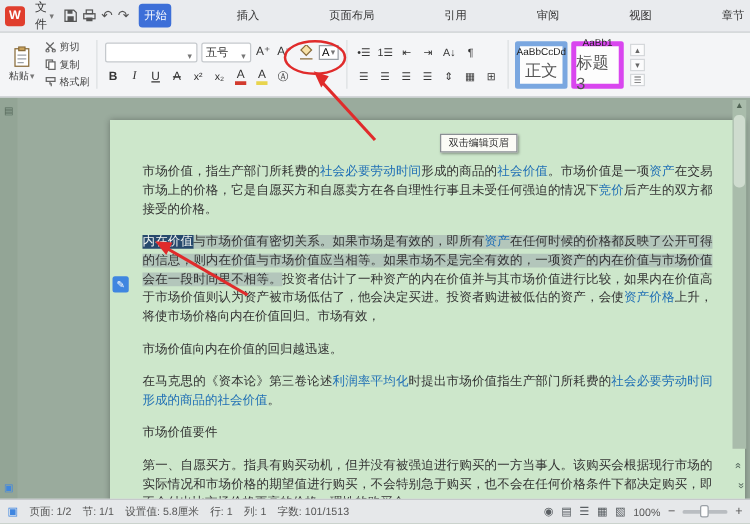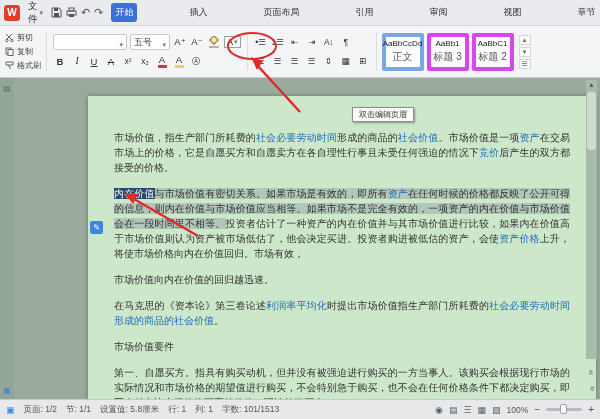--- a/index.html
+++ b/index.html
@@ -41,21 +41,21 @@
     justify-content:center; border-radius:2px; padding:0 1px; line-height:1; }
   .ibtn.small { font-size:8.5px; }
   .abox { border:1px solid #9aa0a6; padding:0 2px; font-size:9px; display:flex; align-items:center; gap:1px; background:#fff; }
   .colstack { display:flex; flex-direction:column; align-items:center; line-height:1; }
   .colbar { width:9px; height:3px; margin-top:1px; }
   .style-gallery { display:flex; align-items:center; gap:3px; padding:0 3px; }
   .style-card { width:42px; height:38px; background:#fdfdfd; border:4px solid #d946ef; border-radius:2px;
     display:flex; flex-direction:column; align-items:center; justify-content:center; gap:2px; }
   .style-card.sel { border-color:#7aa7e0; }
   .style-card .sample { font-size:8px; color:#222; white-space:nowrap; }
-  .style-card .slabel { font-size:10px; color:#555; }
+  .style-card .slabel { font-size:13px; color:#555; }
   .gal-arrows { display:flex; flex-direction:column; justify-content:center; gap:2px; padding:0 2px; }
   .gal-arrows span { font-size:7px; color:#666; text-align:center; width:12px; height:10px; border:1px solid #d5d8db;
     background:#fbfbfc; display:flex; align-items:center; justify-content:center; }
 
   
   .left-strip { position:absolute; left:0; top:78px; bottom:20px; width:14px; background:#93a596; z-index:2; }
   .left-icon { position:absolute; font-size:8px; color:#55685a; width:12px; text-align:center; z-index:3; }
   .page { position:absolute; left:88px; top:96px; width:508px; height:310px; background:#cde7cb;
     box-shadow:0 0 5px rgba(0,0,0,.3); overflow:hidden; z-index:2; }
   .doc-text { padding:34px 26px 0 26px; font-size:10px; line-height:15px; color:#333;
@@ -145,20 +145,31 @@
     </div>
     <div class="winbtns">
       <span>—</span>
       <span>▢</span>
       <span>×</span>
     </div>
   </div>
 
   <div class="ribbon">
     <div class="group">
+      <div class="paste-big">
+        <svg width="15" height="17" viewBox="0 0 15 17">
+            <rect x="2" y="2" width="11" height="14" fill="#fff" stroke="#8a6d3b"></rect>
+            <rect x="5" y="0.5" width="5" height="3" fill="#c9a25c" stroke="#8a6d3b"></rect>
+            <path d="M4 7h7M4 10h7M4 13h5" stroke="#9aa0a6"></path>
+          </svg>
+        <span class="glabel">
+            <span>粘贴</span>
+            <span class="chev">▾</span>
+          </span>
+      </div>
       <div class="clip-col">
         <div class="mini-btn">
           <svg width="9" height="9" viewBox="0 0 9 9">
               <path d="M1 1l6 6M7 1L1 7" stroke="#666"></path>
               <circle cx="2" cy="7.5" r="1.2" fill="none" stroke="#666"></circle>
               <circle cx="7" cy="7.5" r="1.2" fill="none" stroke="#666"></circle>
             </svg>
           <span>剪切</span>
         </div>
         <div class="mini-btn">
@@ -239,24 +250,20 @@
     <div class="vsep"></div>
 
     <div class="style-gallery">
         <div class="style-card sel">
           <div class="sample">AaBbCcDd</div>
           <div class="slabel">正文</div>
         </div>
         <div class="style-card">
           <div class="sample">AaBb1</div>
           <div class="slabel">标题 3</div>
-        </div>
-        <div class="style-card">
-          <div class="sample">AaBbC1</div>
-          <div class="slabel">标题 2</div>
         </div>
       </div>
     <div class="gal-arrows">
       <span>▴</span>
       <span>▾</span>
       <span>☰</span>
     </div>
   </div>
 
   <div class="left-strip"></div>

